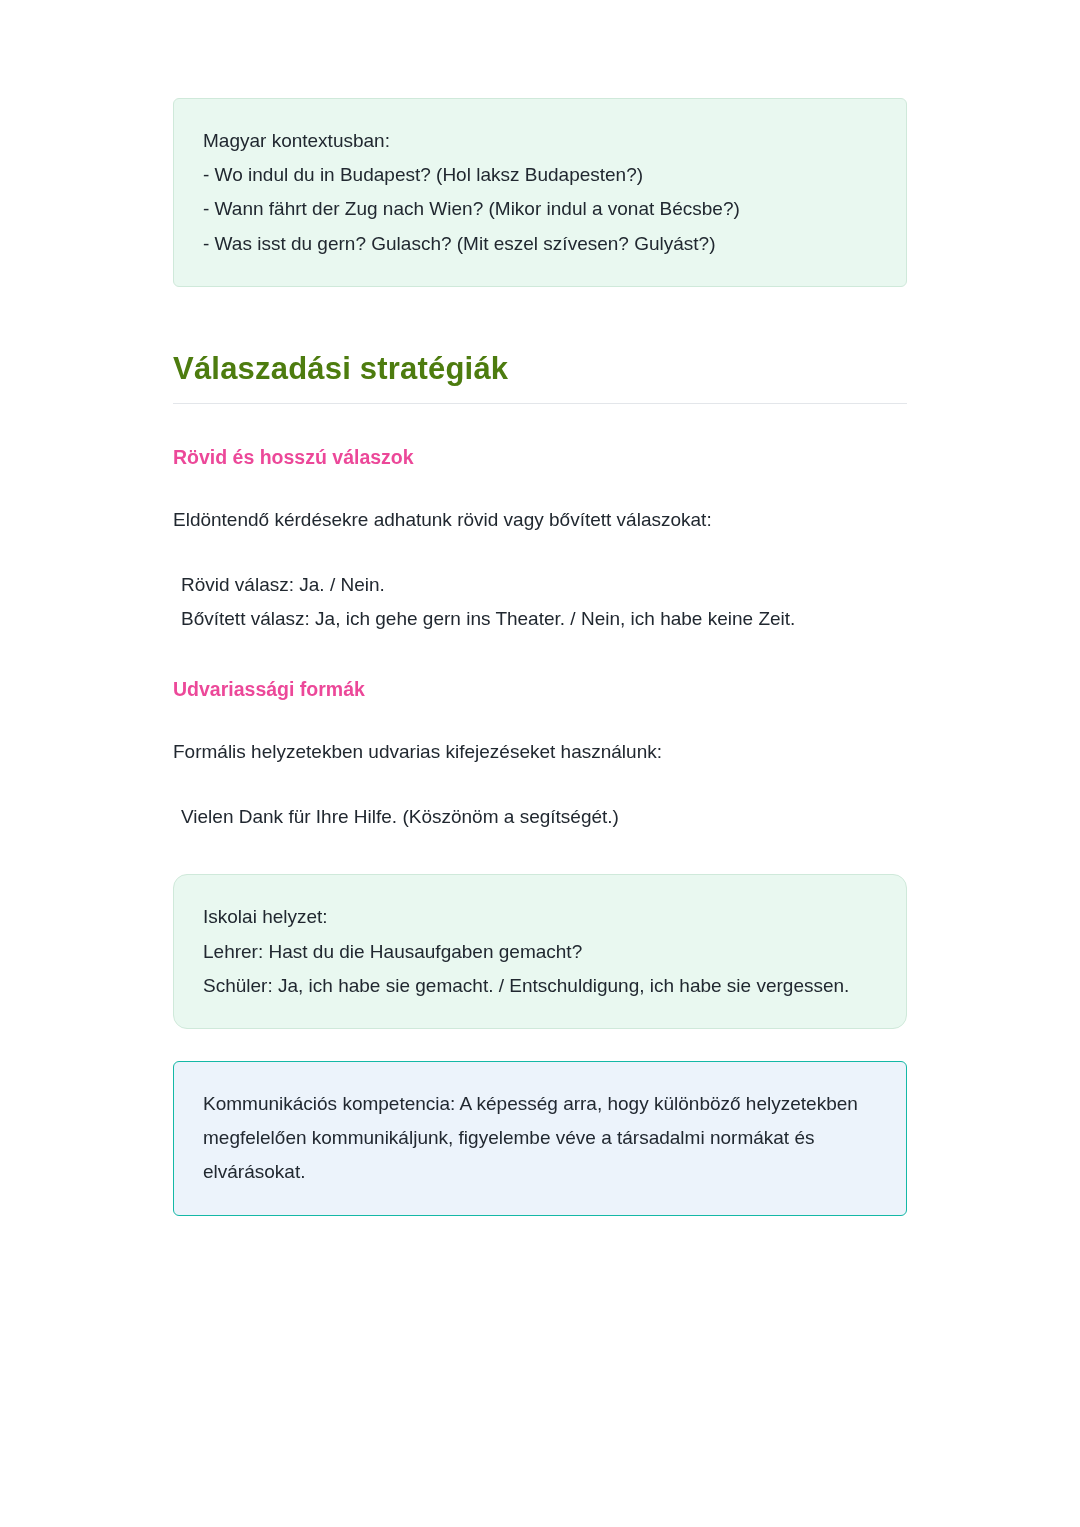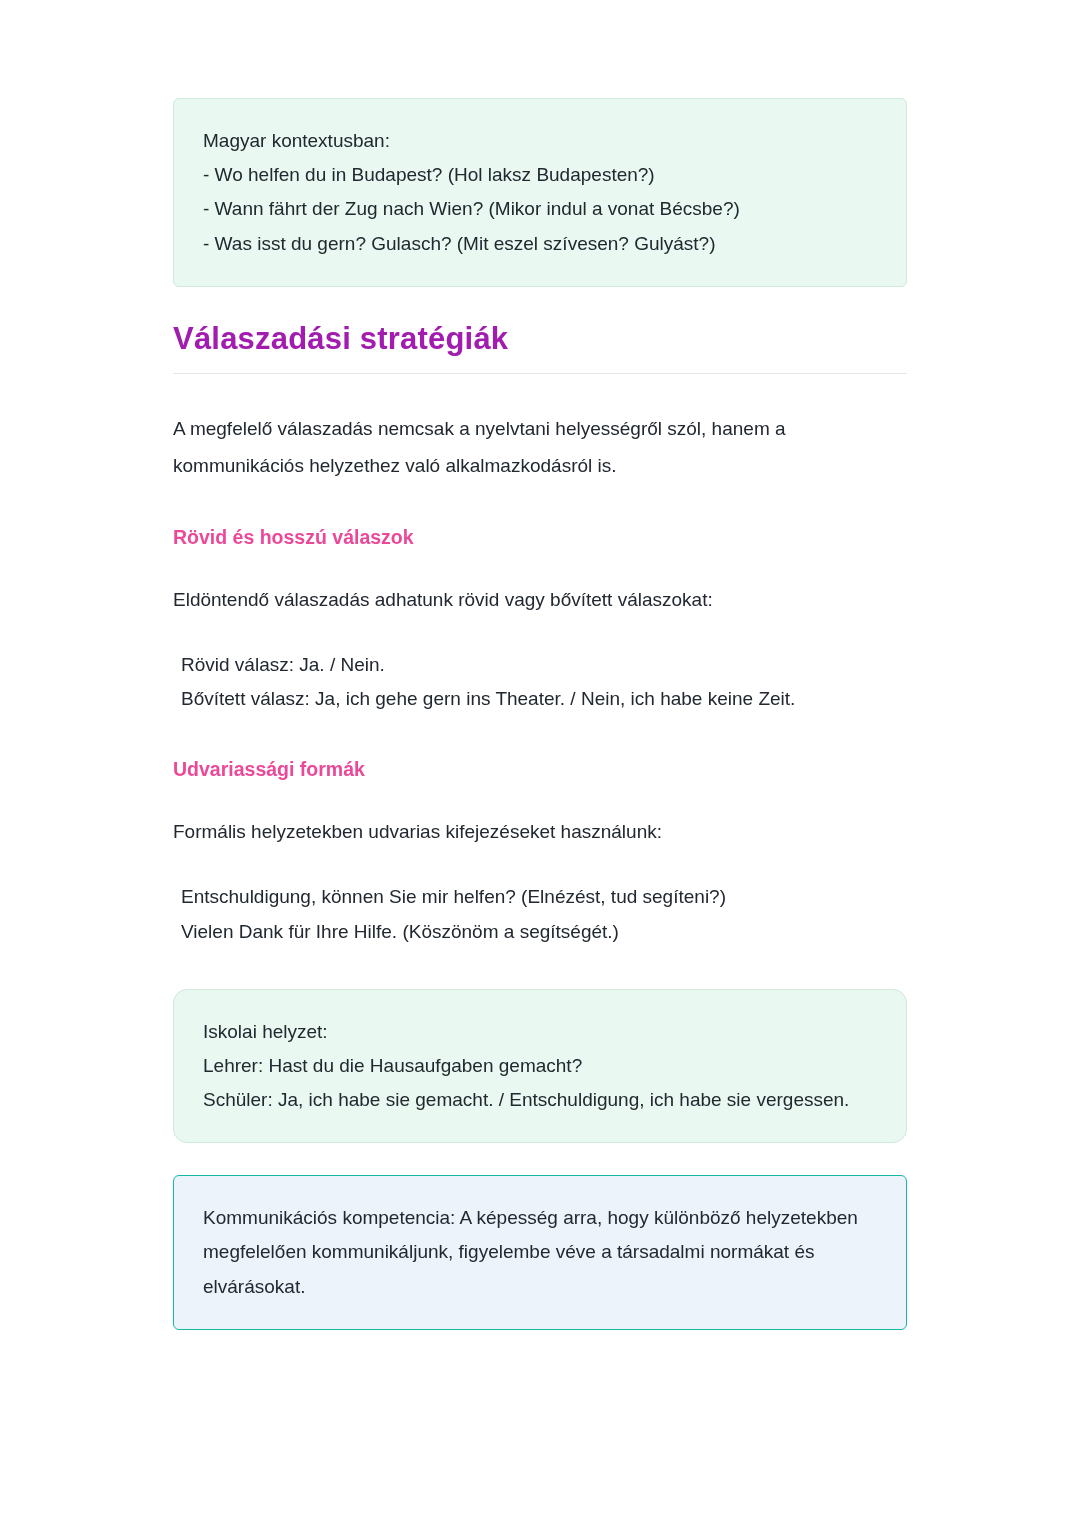--- a/index.html
+++ b/index.html
@@ -24,24 +24,24 @@
   }
   .callout-green {
     background: #e9f8f0;
     border: 1px solid #cfe9da;
   }
   .callout-blue {
     background: #ecf3fb;
     border: 1px solid #14b8a6;
   }
   h1.section-title {
-    color: #a21caf;
+    color: #4d7c0f;
     font-size: 31px;
     font-weight: 700;
-    margin: 34px 0 16px 0;
+    margin: 64px 0 16px 0;
     letter-spacing: 0.2px;
   }
   hr.rule {
     border: none;
     border-top: 1px solid #e3e6ea;
     margin: 0 0 36px 0;
     height: 0;
   }
   .para {
     font-size: 19px;
@@ -62,41 +62,39 @@
   .box-gap-top { margin-top: 40px; border-radius: 14px; }
   .box-gap { margin-top: 32px; }
 </style>
 </head>
 <body>
 
 <div class="page">
 
   <div class="callout callout-green">
     <div>Magyar kontextusban:</div>
-    <div>- Wo helfen du in Budapest? (Hol laksz Budapesten?)</div>
+    <div>- Wo indul du in Budapest? (Hol laksz Budapesten?)</div>
     <div>- Wann fährt der Zug nach Wien? (Mikor indul a vonat Bécsbe?)</div>
     <div>- Was isst du gern? Gulasch? (Mit eszel szívesen? Gulyást?)</div>
   </div>
 
   <h1 class="section-title">Válaszadási stratégiák</h1>
   <hr class="rule">
 
-  <p class="para">A megfelelő válaszadás nemcsak a nyelvtani helyességről szól, hanem a kommunikációs helyzethez való alkalmazkodásról is.</p>
 
   <h2 class="sub-title">Rövid és hosszú válaszok</h2>
-  <p class="para">Eldöntendő válaszadás adhatunk rövid vagy bővített válaszokat:</p>
+  <p class="para">Eldöntendő kérdésekre adhatunk rövid vagy bővített válaszokat:</p>
   <div class="para-group">
     <div>Rövid válasz: Ja. / Nein.</div>
     <div>Bővített válasz: Ja, ich gehe gern ins Theater. / Nein, ich habe keine Zeit.</div>
   </div>
 
   <h2 class="sub-title">Udvariassági formák</h2>
   <p class="para">Formális helyzetekben udvarias kifejezéseket használunk:</p>
   <div class="para-group">
-    <div>Entschuldigung, können Sie mir helfen? (Elnézést, tud segíteni?)</div>
     <div>Vielen Dank für Ihre Hilfe. (Köszönöm a segítségét.)</div>
   </div>
 
   <div class="callout callout-green box-gap-top">
     <div>Iskolai helyzet:</div>
     <div>Lehrer: Hast du die Hausaufgaben gemacht?</div>
     <div>Schüler: Ja, ich habe sie gemacht. / Entschuldigung, ich habe sie vergessen.</div>
   </div>
 
   <div class="callout callout-blue box-gap">

